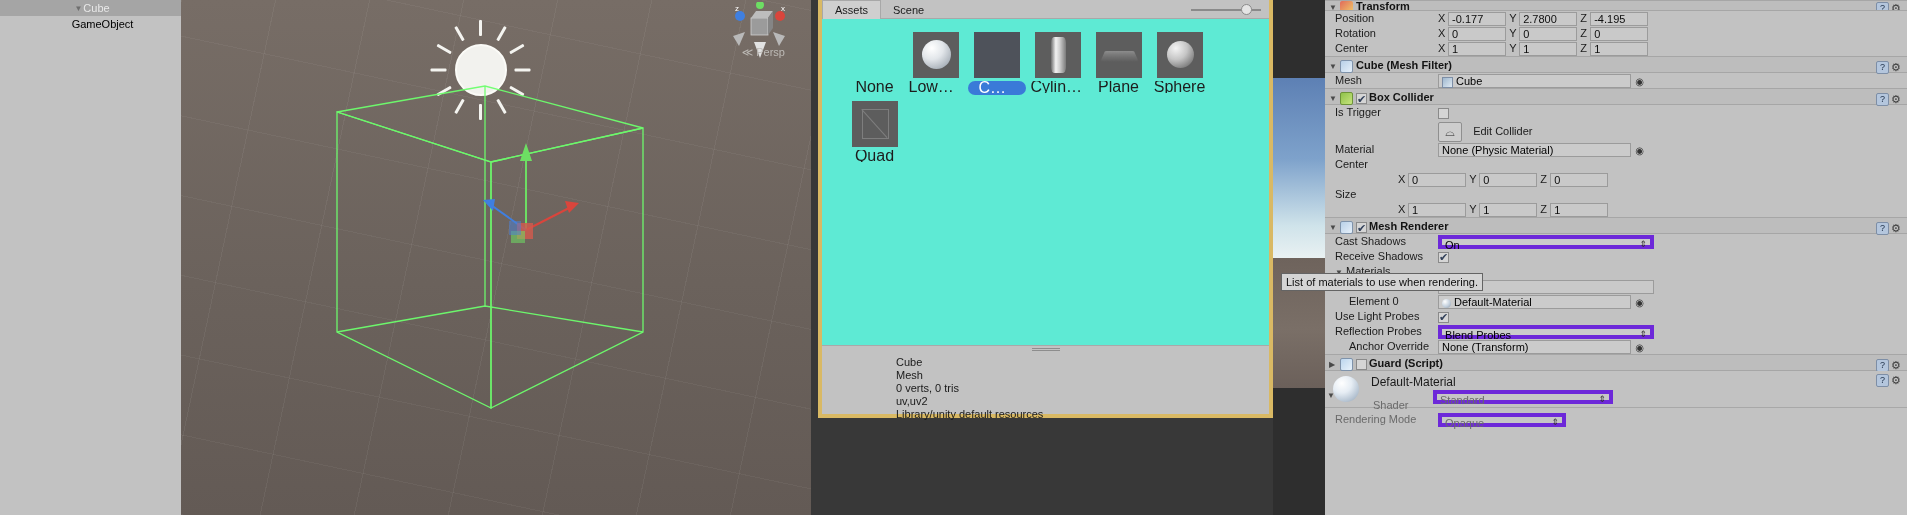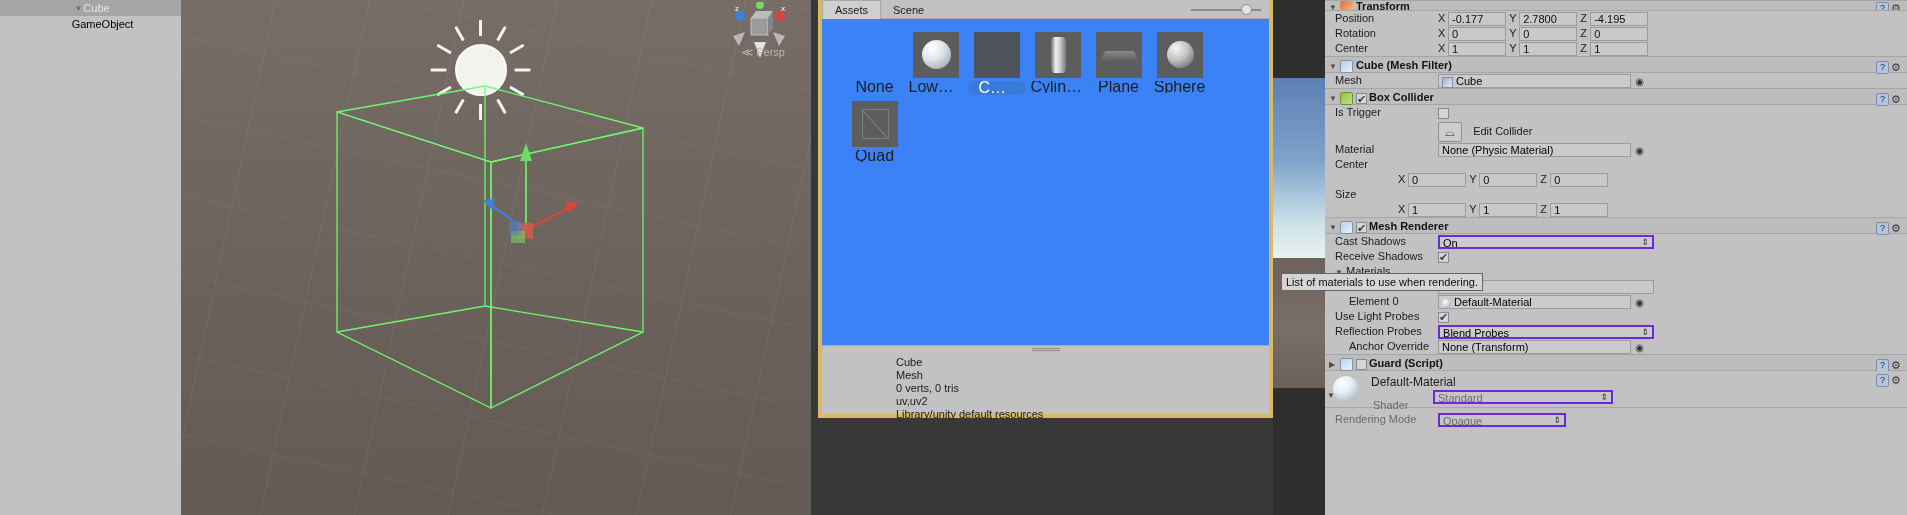--- a/index.html
+++ b/index.html
@@ -60,21 +60,21 @@
   
   #orient { position: absolute; right: 16px; top: 2px; width: 72px; height: 64px; }
   #persp {
     position: absolute; right: 26px; top: 46px;
     color: #bdbab6; font-size: 11px; white-space: nowrap;
   }
 
   
   #picker {
     position: absolute; left: 818px; top: 0; width: 455px; height: 418px;
-    background: #3b82f6;
+    background: #5eead4;
     border: 4px solid #d9b964;
     border-top: none;
   }
   #picker .tabstrip {
     position: relative; height: 19px; background: #c2c2c2;
     border-bottom: 1px solid #a8a8a8;
   }
   #picker .tab {
     display: inline-block; height: 19px; line-height: 19px;
     padding: 0 12px; font-size: 11px; color: #1a1a1a;
@@ -212,21 +212,21 @@
   .cb {
     display:inline-block; width:11px; height:11px; vertical-align:middle;
     background:#d5d5d5; border:1px solid #8a8a8a; position:relative;
   }
   .cb.on:after {
     content:"✔"; position:absolute; left:0px; top:-3px;
     font-size:11px; color:#33415a;
   }
   .drop {
     display:inline-block; height:14px; line-height:13px; background:#cbcbcb;
-    border:2px solid #6d28d9; font-size:11px; padding:0 3px; position:relative;
+    border:4px solid #6d28d9; font-size:11px; padding:0 3px; position:relative;
     vertical-align: middle;
   }
   .drop:after {
     content:"⇕"; position:absolute; right:3px; top:-1px; font-size:9px; color:#333;
   }
   .objfield {
     display:inline-block; height:14px; line-height:13px; background:#cbcbcb;
     border:1px solid #9b9b9b; font-size:11px; padding:0 3px;
     vertical-align: middle;
   }

